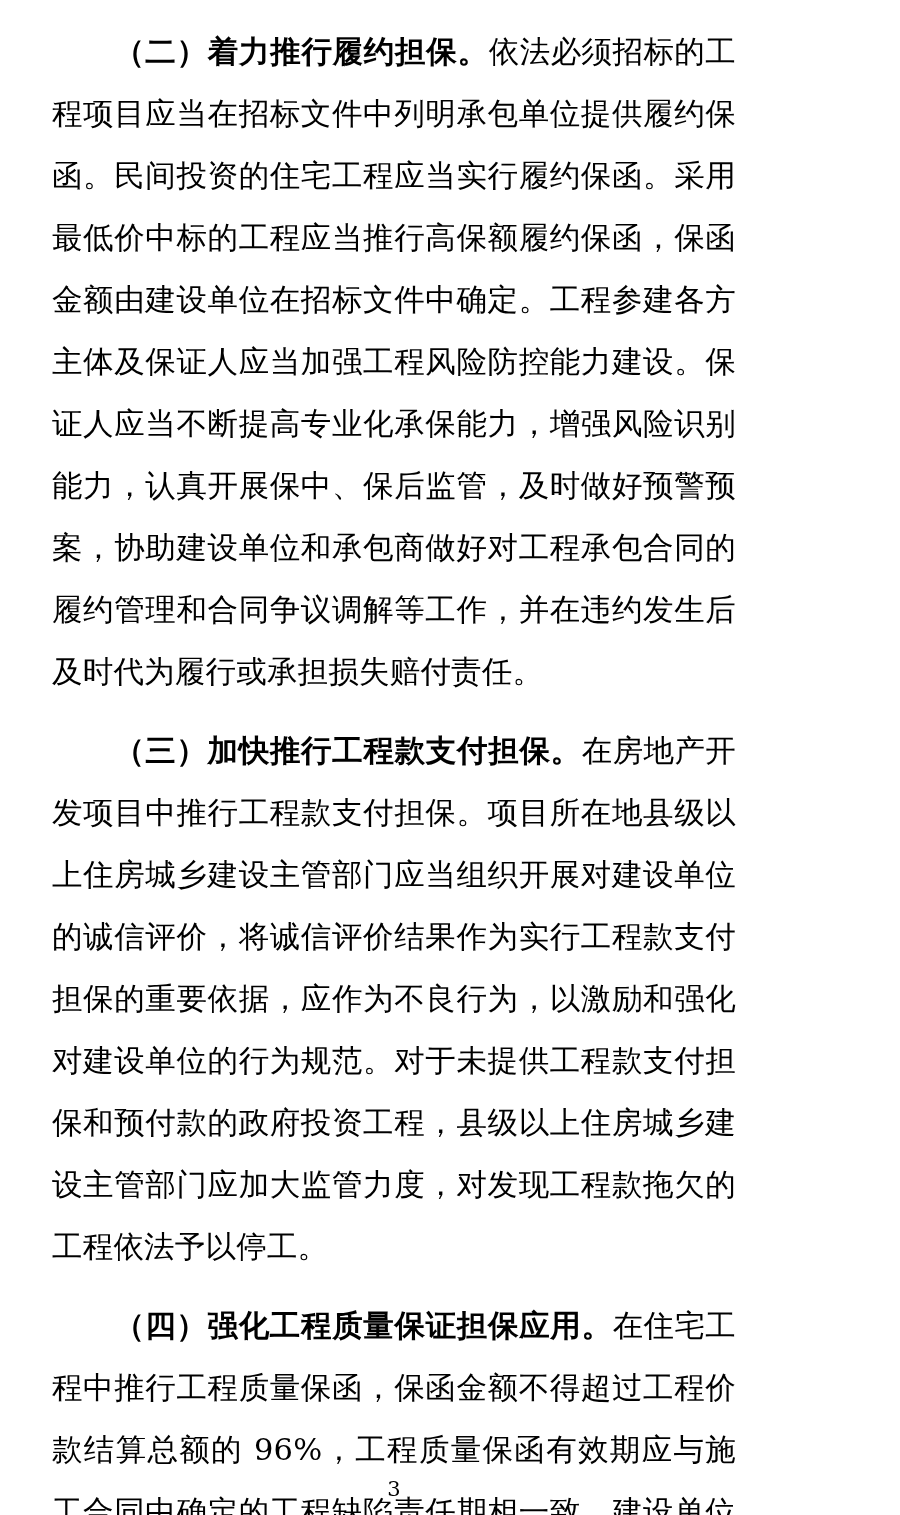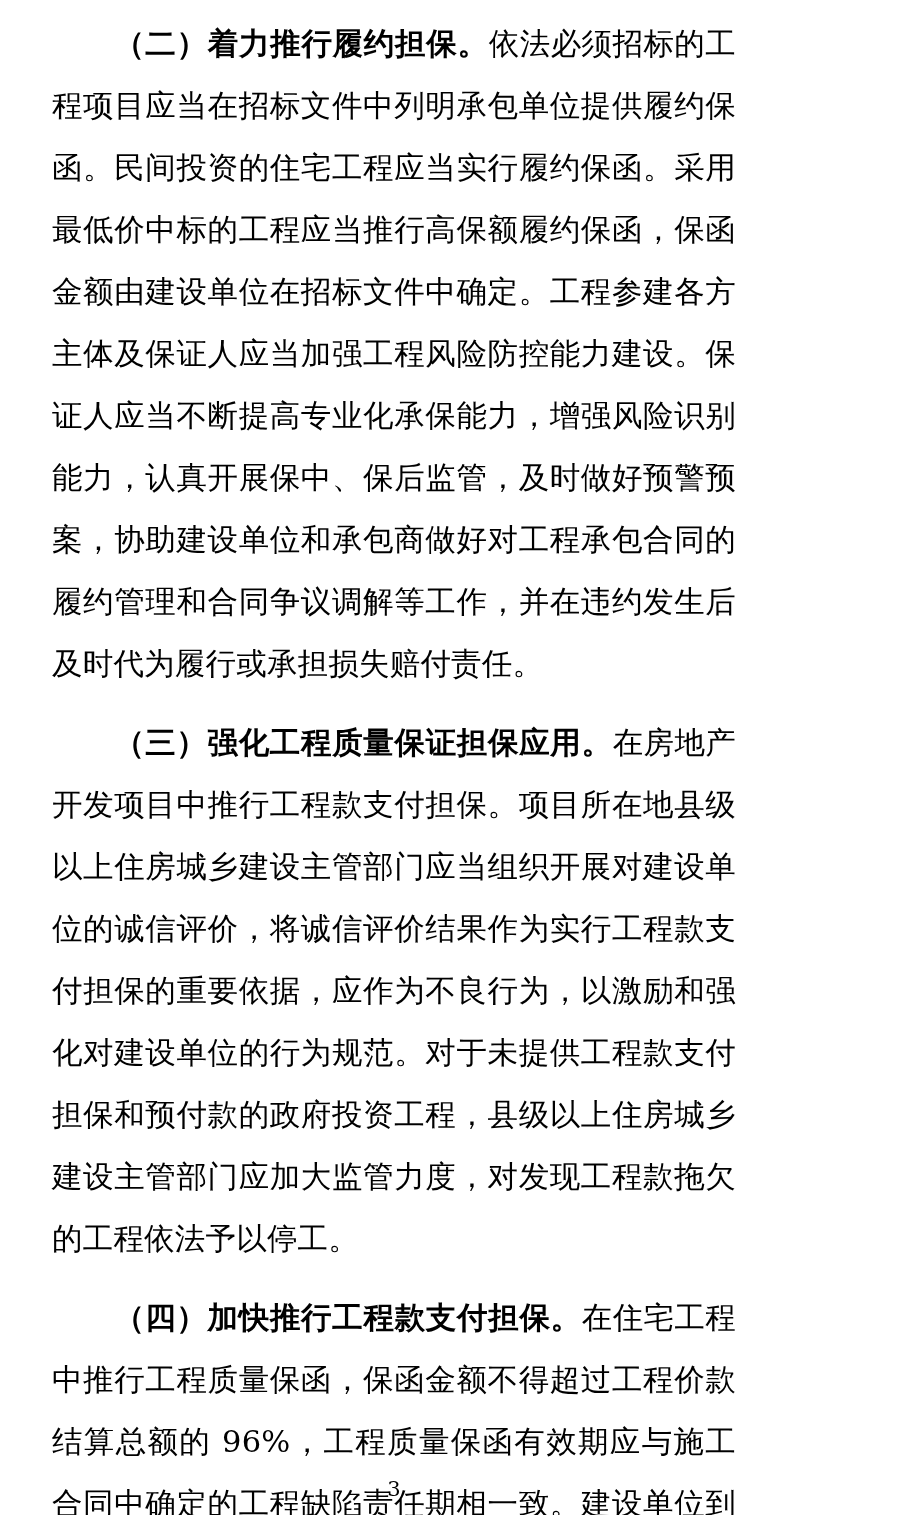--- a/index.html
+++ b/index.html
@@ -12,21 +12,21 @@
     height: 1515px;
     font-family: "DejaVu Serif", "Liberation Serif", serif;
     color: #000000;
     position: relative;
     overflow: hidden;
   }
   .page {
     width: 788px;
     height: 1515px;
     box-sizing: border-box;
-    padding: 12px 52px 0 52px;
+    padding: 20px 52px 0 52px;
     position: relative;
   }
   .para {
     font-size: 30.5px;
     line-height: 62px;
     text-align: justify;
     text-justify: inter-ideograph;
     margin: 0 0 6px 0;
     letter-spacing: 0.2px;
   }
@@ -53,23 +53,23 @@
 
 <div class="page">
 
   <p class="para indent">
     <span class="lead">（二）着力推行履约担保。</span><span>依法必须招标的工程项目应当在招标文件中列明承包单位提供履约保函。民间投资的住宅工程应当实行履约保函。采用最低价中标的工程应当推行高保额履约保函，保函金额由建设单位在招标文件中确定。工程参建各方主体及保证人应当加强工程风险防控能力建设。保证人应当不断提高专业化承保能力，增强风险识别能力，认真开展保中、保后监管，及时做好预警预案，协助建设单位和承包商做好对工程承包合同的履约管理和合同争议调解等工作，并在违约发生后及时代为履行或承担损失赔付责任。</span>
   </p>
 
   <div class="spacer-sm"></div>
 
   <p class="para indent">
-    <span class="lead">（三）强化工程质量保证担保应用。</span><span>在房地产开发项目中推行工程款支付担保。项目所在地县级以上住房城乡建设主管部门应当组织开展对建设单位的诚信评价，将诚信评价结果作为实行工程款支付担保的重要依据，应作为不良行为，以激励和强化对建设单位的行为规范。对于未提供工程款支付担保和预付款的政府投资工程，县级以上住房城乡建设主管部门应加大监管力度，对发现工程款拖欠的工程依法予以停工。</span>
+    <span class="lead">（三）加快推行工程款支付担保。</span><span>在房地产开发项目中推行工程款支付担保。项目所在地县级以上住房城乡建设主管部门应当组织开展对建设单位的诚信评价，将诚信评价结果作为实行工程款支付担保的重要依据，应作为不良行为，以激励和强化对建设单位的行为规范。对于未提供工程款支付担保和预付款的政府投资工程，县级以上住房城乡建设主管部门应加大监管力度，对发现工程款拖欠的工程依法予以停工。</span>
   </p>
 
   <div class="spacer-sm"></div>
 
   <p class="para indent">
-    <span class="lead">（四）加快推行工程款支付担保。</span><span>在住宅工程中推行工程质量保函，保函金额不得超过工程价款结算总额的 96%，工程质量保函有效期应与施工合同中确定的工程缺陷责任期相一致。建设单位到期未退还保证金的，应作为不良行为</span>
+    <span class="lead">（四）强化工程质量保证担保应用。</span><span>在住宅工程中推行工程质量保函，保函金额不得超过工程价款结算总额的 96%，工程质量保函有效期应与施工合同中确定的工程缺陷责任期相一致。建设单位到期未退还保证金的，应作为不良行为</span>
   </p>
 
   <div class="pagenum">3</div>
 </div>
 
 </body></html>

